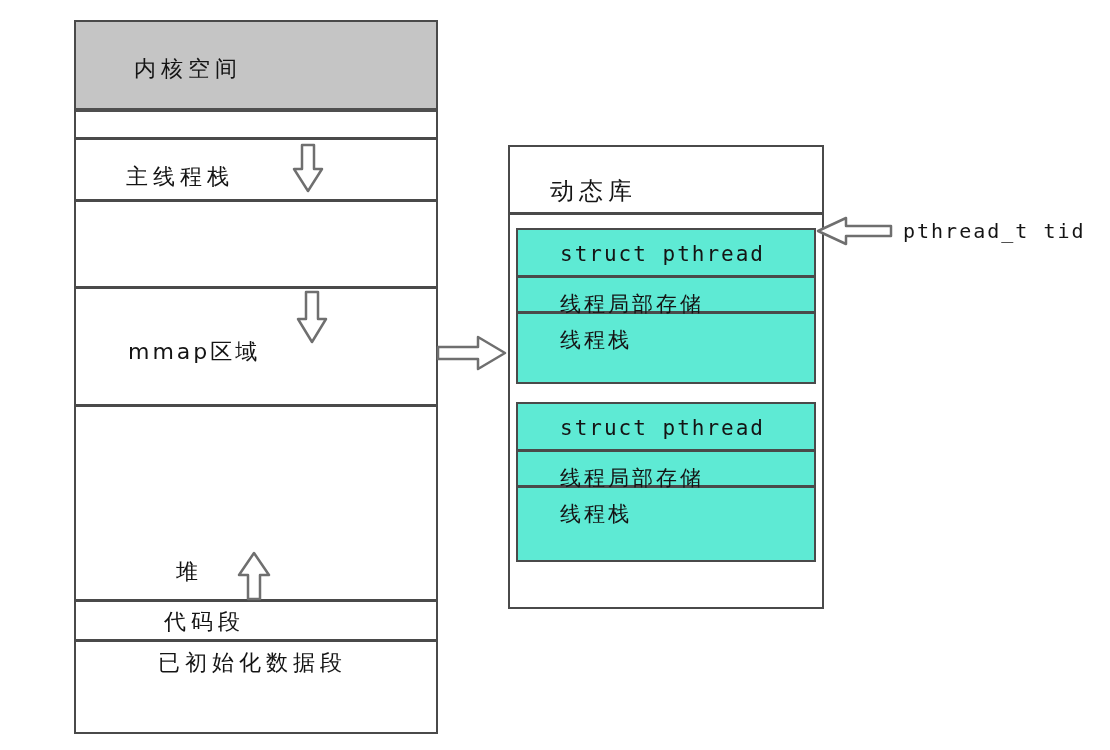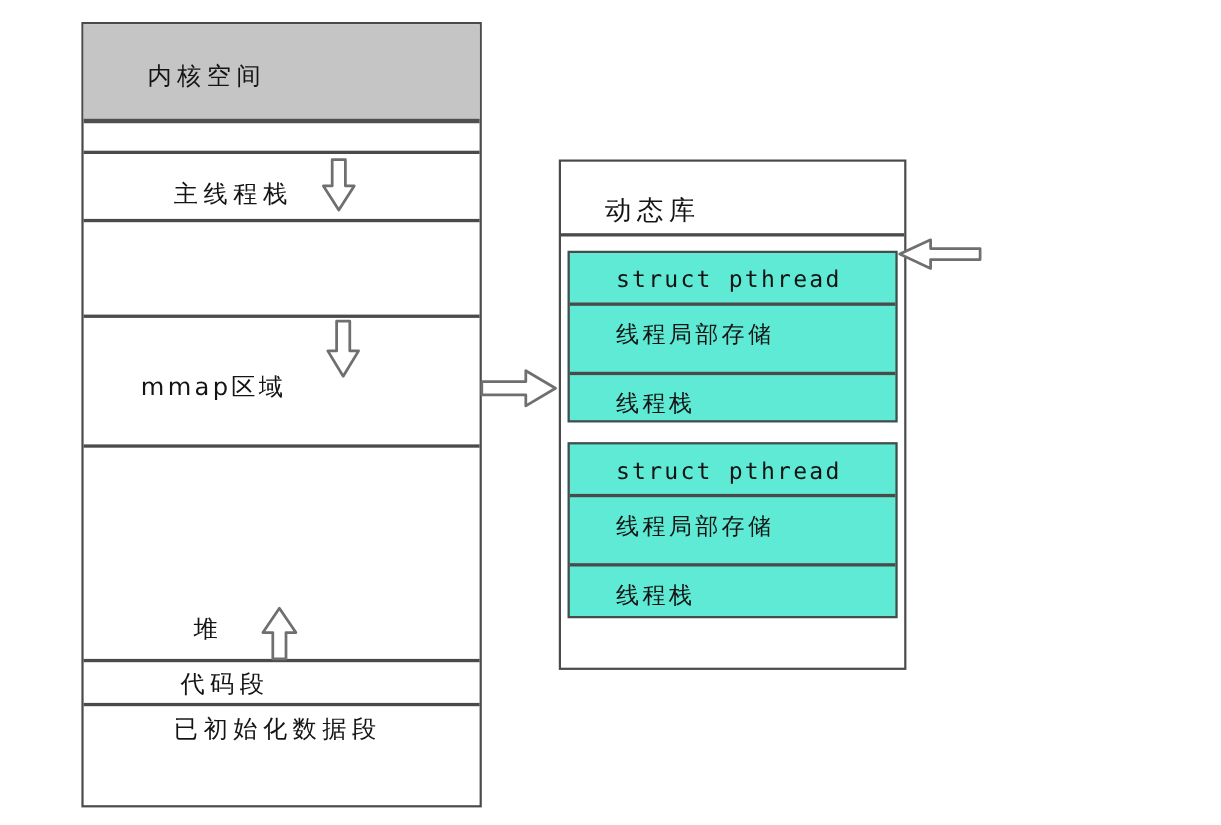--- a/index.html
+++ b/index.html
@@ -38,21 +38,21 @@
   .row-heap{height:195px;}
   .row-bss{height:50px;}
   .row-data{height:40px;}
   .row-code{height:40px;}
   .mem-label{
     position:absolute;
     font-size:22px;letter-spacing:5px;
     white-space:nowrap;
   }
   .lbl-kernel{left:58px;top:32px;}
-  .lbl-mainstack{left:50px;top:22px;margin-left:32px;}
+  .lbl-mainstack{left:50px;top:22px;}
   .lbl-mmap{left:52px;top:48px;letter-spacing:3px;}
   .lbl-heap{left:100px;top:150px;}
   .lbl-bss{left:88px;top:12px;}
   .lbl-data{left:82px;top:6px;}
   .lbl-code{left:88px;top:5px;}
   
   .arr{position:absolute;}
   .arr-mainstack{left:215px;top:3px;}
   .arr-mmap{left:219px;top:1px;}
   .arr-heap{left:160px;top:144px;}
@@ -73,21 +73,21 @@
   }
   .thread-block{
     position:absolute;left:6px;width:300px;
     border:2px solid var(--line);background:#5eead4;
   }
   .tb-1{top:81px;height:156px;}
   .tb-2{top:255px;height:160px;}
   .tb-row{position:relative;border-bottom:3px solid var(--line);}
   .tb-row:last-child{border-bottom:none;}
   .tb-r1{height:48px;}
-  .tb-r2{height:63px;}
+  .tb-r2{height:36px;}
   .tb-r3{height:50px;}
   .tb-label{
     position:absolute;left:42px;top:12px;
     font-size:21px;letter-spacing:3px;white-space:nowrap;
   }
   .tb-label.mono{font-family:"DejaVu Sans Mono", monospace;letter-spacing:2px;}
   
   .connector-arrow{position:absolute;left:436px;top:333px;}
   .anno{position:absolute;display:flex;align-items:center;}
   .anno-tid1{left:814px;top:215px;}
@@ -186,16 +186,17 @@
       </div>
     </div>
   </div>
 
   <div class="anno anno-tid1">
     <span>
       <svg class="block-arrow" width="80" height="32" viewBox="0 0 80 32">
         <path d="M77 11 L32 11 L32 3 L4 16 L32 29 L32 21 L77 21 Z" fill="#ffffff" stroke="var(--arrow-stroke)" stroke-width="2.5" stroke-linejoin="round"></path>
       </svg>
     </span>
+    <span class="anno-label">pthread_t tid</span>
   </div>
 
 
 </div>
 
 </body></html>

